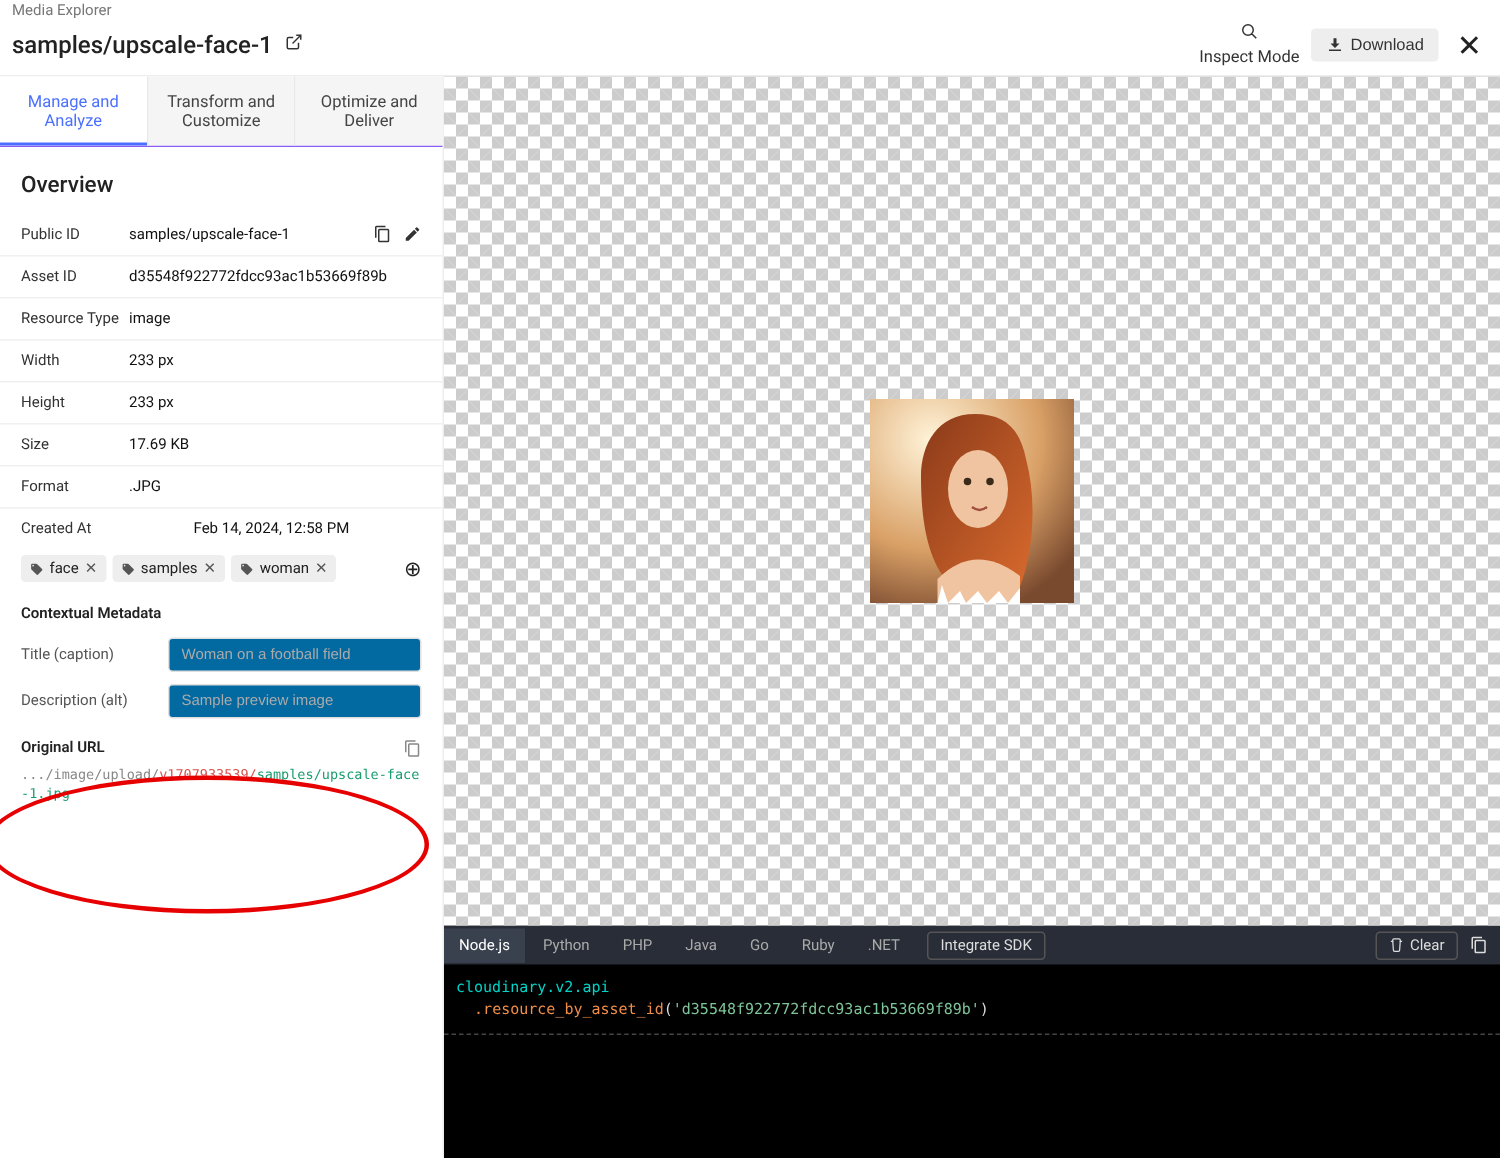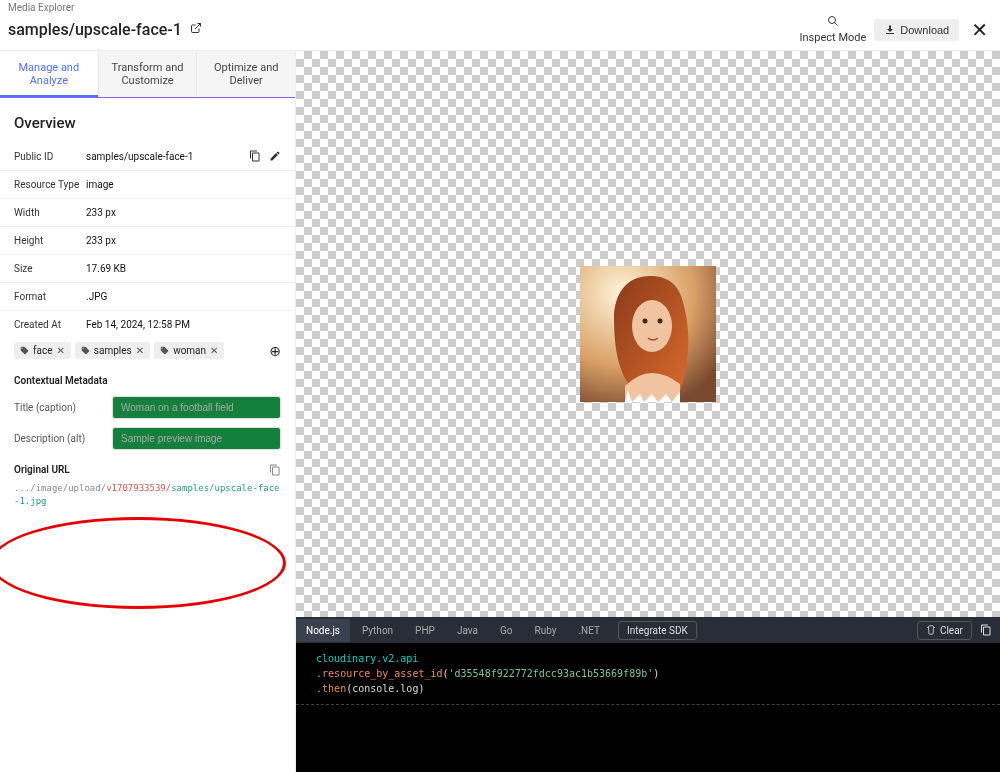--- a/index.html
+++ b/index.html
@@ -53,41 +53,41 @@
     height: 2px; background: #4b6fff;
   }
   .sidebar-content { padding: 0; }
   .section-title { font-size: 15px; font-weight: 500; padding: 16px 14px 10px; }
 
   .overview-table { width: 100%; }
   .row {
     display: flex; padding: 8px 14px; border-bottom: 1px solid #f0f0f0;
     align-items: center;
   }
-  .row:last-child { border-bottom: none; }
+  .row:last-child { border-bottom: none; gap: 43px; }
   .row-label { font-size: 10px; color: #333; width: 72px; flex: 0 0 72px; }
   .row-value { font-size: 10px; color: #111; flex: 1; word-break: break-all; }
   .row-actions { display: flex; gap: 8px; }
   .icn { width: 12px; height: 12px; cursor: pointer; fill: #333; }
 
   .sub-label { font-size: 10px; font-weight: 600; padding: 6px 14px 6px; }
   .tags-row { padding: 4px 14px 10px; display: flex; gap: 4px; align-items: center; }
   .tag {
     background: #eee; border-radius: 3px; padding: 3px 6px; font-size: 10px;
     display: inline-flex; align-items: center; gap: 4px;
   }
   .tag-x { font-size: 10px; color:#555; cursor: pointer; }
   .tag-icon { width: 9px; height: 9px; fill: #555; }
   .add-tag { margin-left: auto; font-size: 14px; cursor: pointer; }
 
   .ctx-row { display: flex; align-items: center; padding: 4px 14px; gap: 8px; }
   .ctx-label { font-size: 10px; color: #555; width: 90px; }
   .ctx-input {
     flex: 1; padding: 5px 8px; border: 1px solid #e0e0e0; border-radius: 3px;
-    font-size: 10px; background: #15803d;
+    font-size: 10px; background: #0369a1;
   }
   .ctx-input::placeholder { color: #aaa; }
 
   .orig-section { padding: 10px 14px; position: relative; }
   .orig-title { font-size: 10px; font-weight: 600; margin-bottom: 6px; display: flex; justify-content: space-between; }
   .url-code {
     font-family: ui-monospace, monospace; font-size: 9px; color: #333;
     word-break: break-all; line-height: 1.4;
   }
   .url-gray { color: #888; }
@@ -130,21 +130,21 @@
   .code-tabs-spacer { flex: 1; }
   .clear-btn {
     border: 1px solid #555; border-radius: 3px; padding: 3px 8px;
     margin-right: 6px; cursor: pointer; color: #ddd; display: flex; gap: 4px; align-items:center;
   }
   .copy-btn { margin-right: 8px; cursor: pointer; }
   .code-body {
     font-family: ui-monospace, monospace; font-size: 10px; padding: 8px;
     line-height: 1.5; border-bottom: 1px dashed #444;
   }
-  .tok-cy { color: #00d4c8; margin-left: 12px; }
+  .tok-cy { color: #00d4c8; }
   .tok-or { color: #f08d49; }
   .tok-gr { color: #7ec699; }
   .tok-wh { color: #ddd; }
 </style>
 </head>
 <body>
 
 <div class="top-label">Media Explorer</div>
 <div class="header">
   <span class="header-title">samples/upscale-face-1</span>
@@ -194,20 +194,24 @@
           <div class="row-actions">
             <svg class="icn" viewBox="0 0 24 24">
                 <path d="M16 1H4a2 2 0 0 0-2 2v14h2V3h12V1zm3 4H8a2 2 0 0 0-2 2v14a2 2 0 0 0 2 2h11a2 2 0 0 0 2-2V7a2 2 0 0 0-2-2zm0 16H8V7h11v14z"></path>
               </svg>
             <svg class="icn" viewBox="0 0 24 24">
                 <path d="M3 17.25V21h3.75L17.81 9.94l-3.75-3.75L3 17.25zM20.71 7.04a1 1 0 0 0 0-1.41l-2.34-2.34a1 1 0 0 0-1.41 0l-1.83 1.83 3.75 3.75 1.83-1.83z"></path>
               </svg>
           </div>
         </div>
         <div class="row">
+          <div class="row-label">Asset ID</div>
+          <div class="row-value">d35548f922772fdcc93ac1b53669f89b</div>
+        </div>
+        <div class="row">
           <div class="row-label">Resource Type</div>
           <div class="row-value">image</div>
         </div>
         <div class="row">
           <div class="row-label">Width</div>
           <div class="row-value">233 px</div>
         </div>
         <div class="row">
           <div class="row-label">Height</div>
           <div class="row-value">233 px</div>
@@ -320,17 +324,16 @@
             </svg>
           <span>Clear</span>
         </div>
         <svg class="copy-btn" width="12" height="12" viewBox="0 0 24 24" fill="#ddd">
             <path d="M16 1H4a2 2 0 0 0-2 2v14h2V3h12V1zm3 4H8a2 2 0 0 0-2 2v14a2 2 0 0 0 2 2h11a2 2 0 0 0 2-2V7a2 2 0 0 0-2-2zm0 16H8V7h11v14z"></path>
           </svg>
       </div>
       <div class="code-body">
         <div><span class="tok-cy">cloudinary.v2.api</span></div>
         <div>&nbsp;&nbsp;<span class="tok-or">.resource_by_asset_id</span><span class="tok-wh">(</span><span class="tok-gr">'d35548f922772fdcc93ac1b53669f89b'</span><span class="tok-wh">)</span></div>
-        <div>&nbsp;&nbsp;<span class="tok-or">.then</span><span class="tok-wh">(console.log)</span></div>
       </div>
     </div>
   </div>
 </div>
 
 </body></html>

